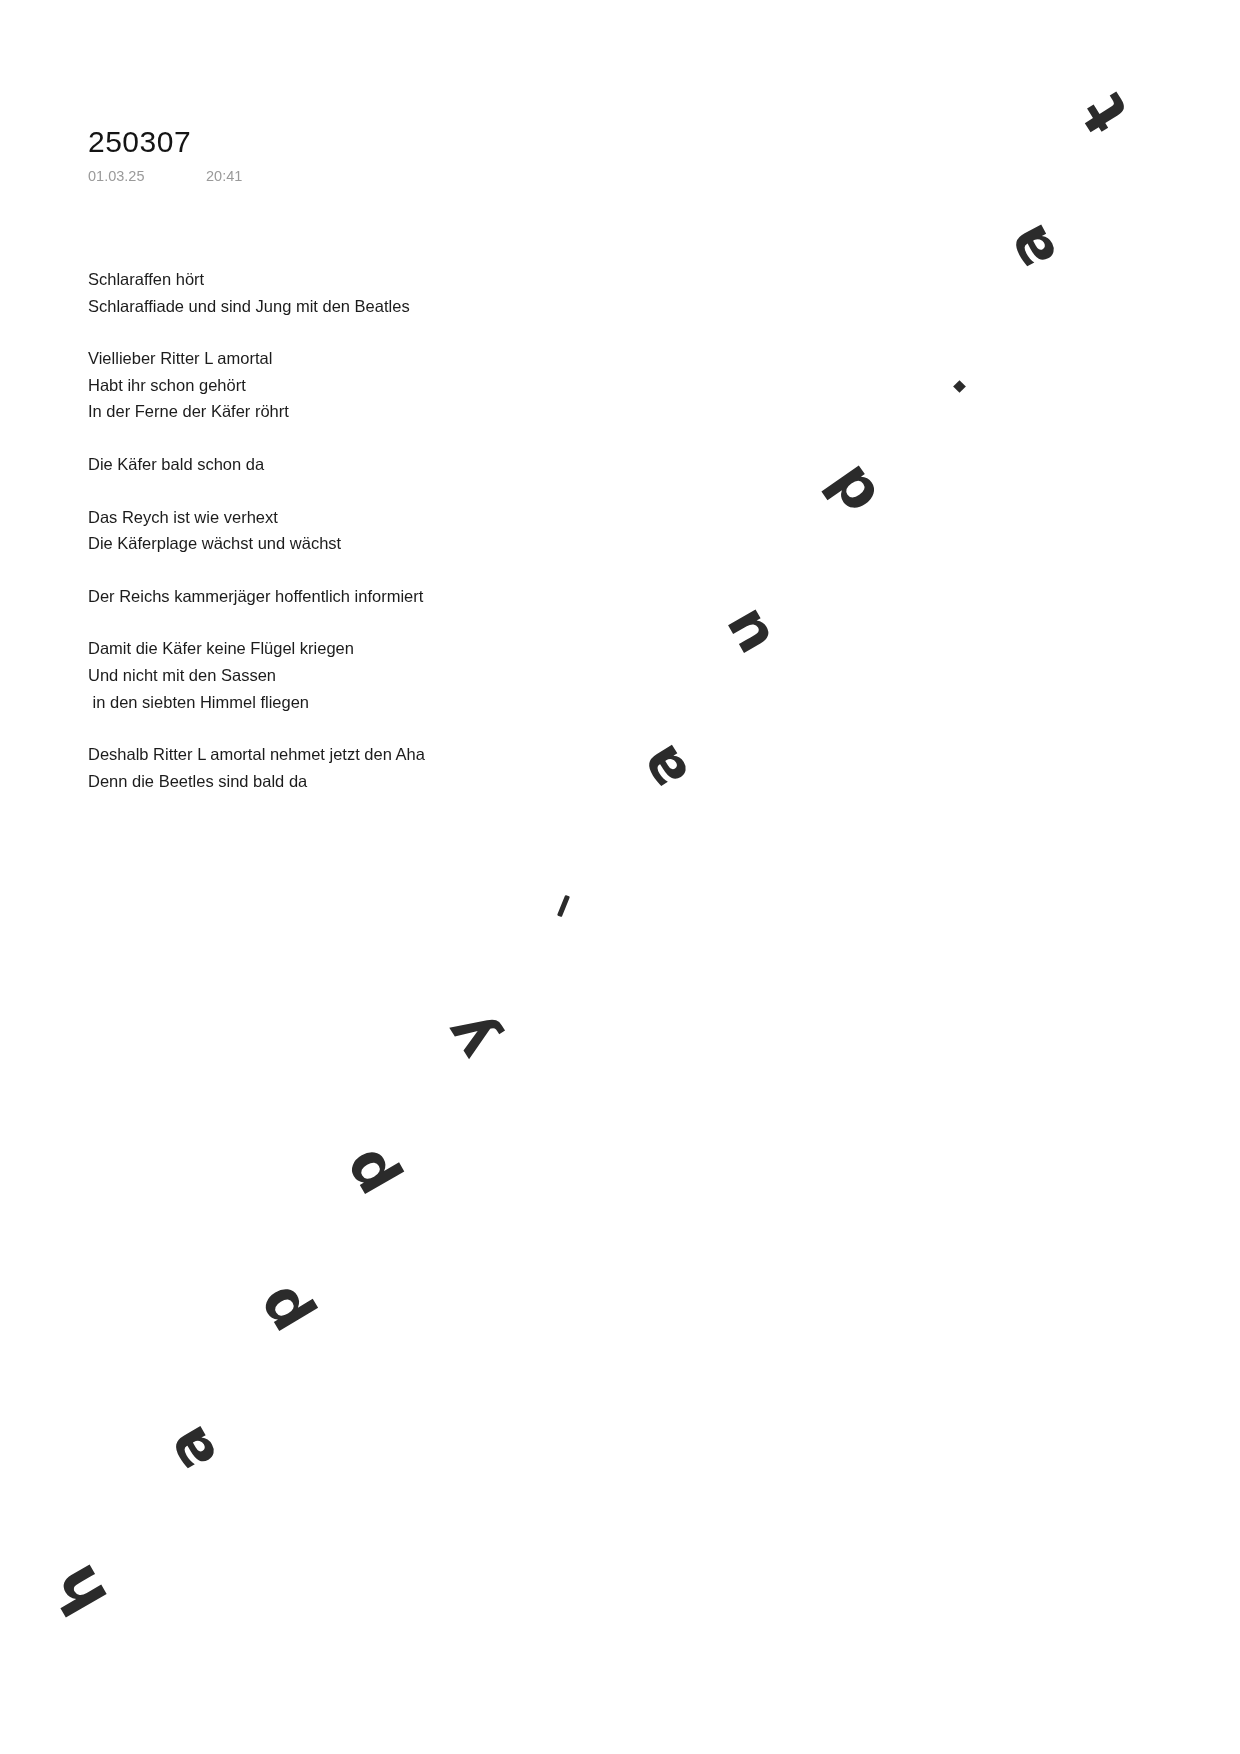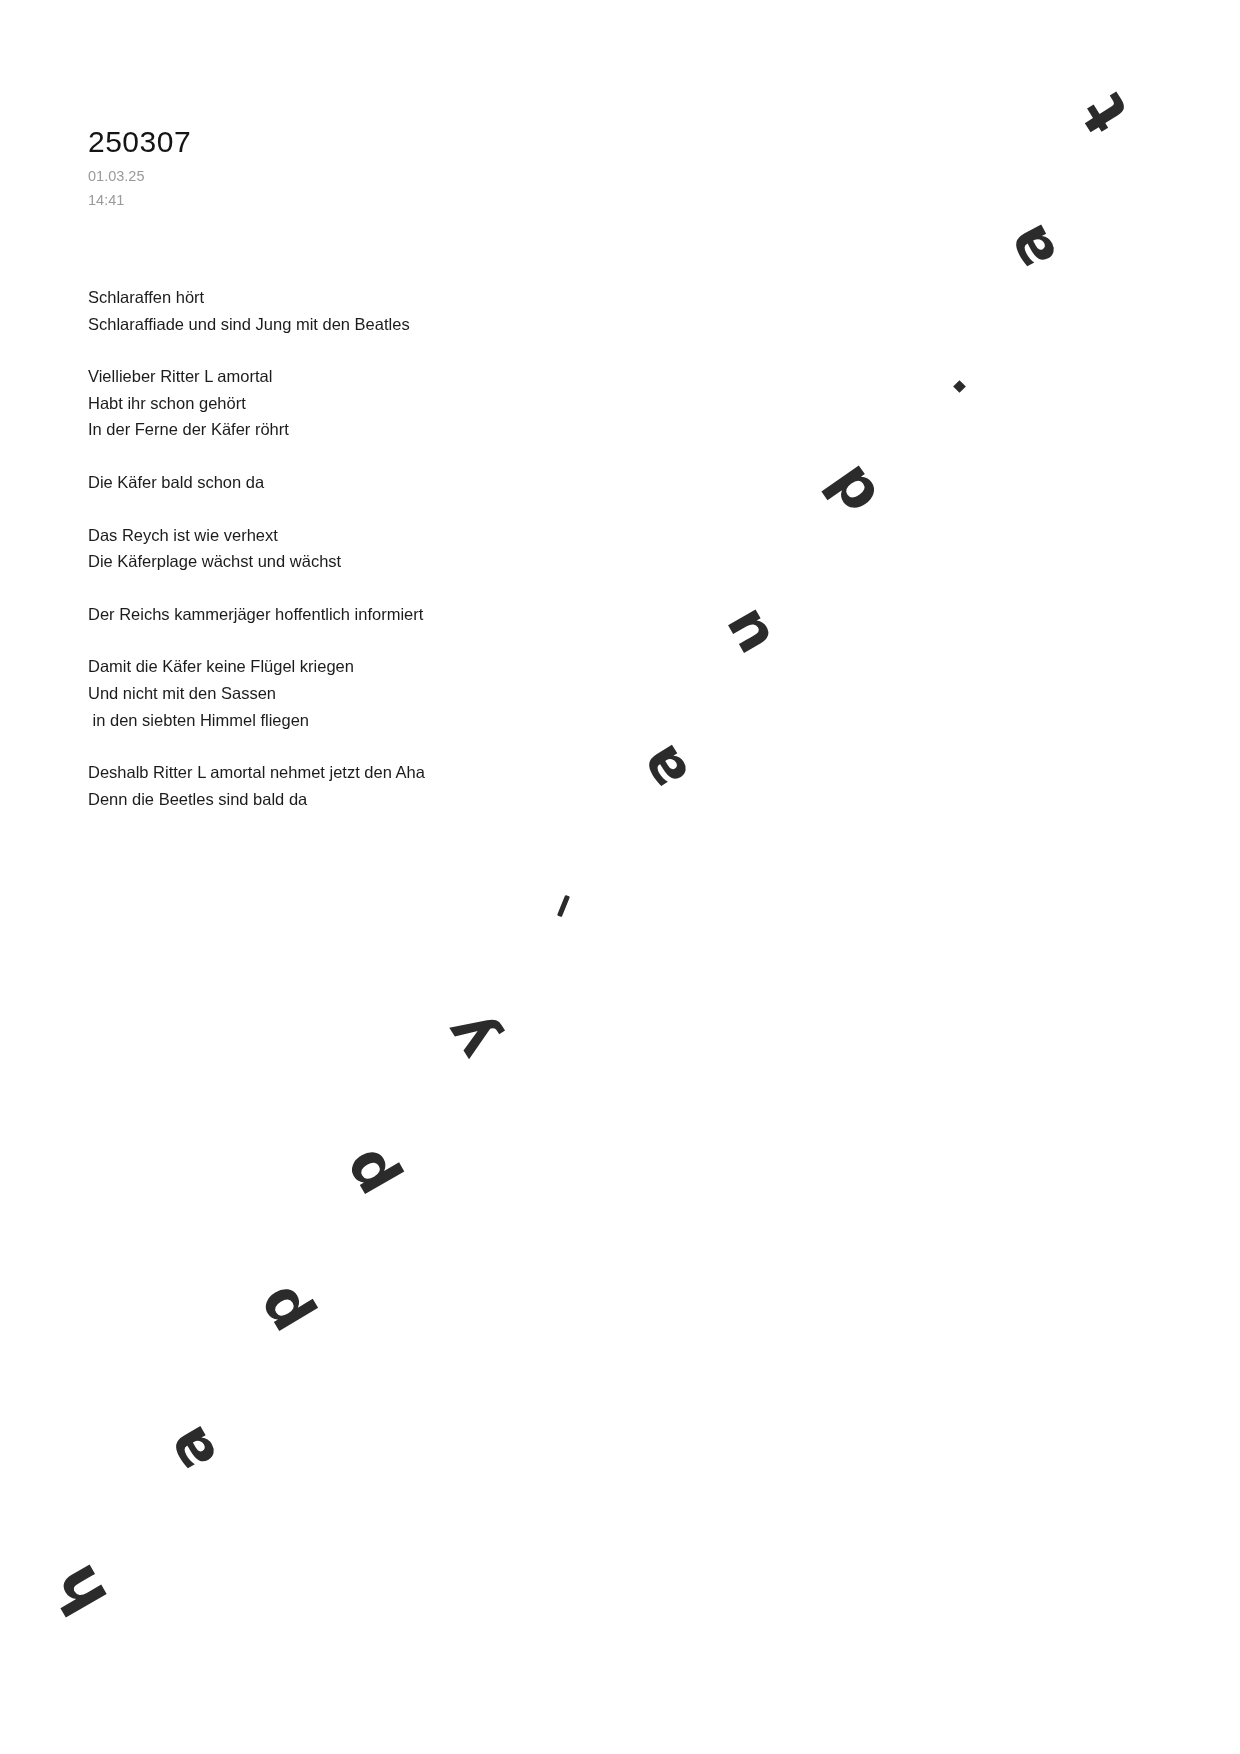--- a/index.html
+++ b/index.html
@@ -28,31 +28,30 @@
     letter-spacing: 0.5px;
     color: #141414;
     line-height: 1.1;
     margin: 0;
   }
   .doc-meta {
     margin-top: 10px;
     font-size: 14.5px;
     color: #9a9a9a;
     display: flex;
-    gap: 8px;
-    flex-direction: column;
+    gap: 16px;
   }
   .doc-meta .date { width: 102px; display: inline-block; }
   .doc-meta .time { display: inline-block; }
 
   
   .poem {
     position: absolute;
     left: 88px;
-    top: 284px;
+    top: 266px;
     width: 640px;
     font-size: 16.5px;
     line-height: 26.6px;
     color: #1c1c1c;
   }
   .stanza {
     margin: 0 0 26px 0;
   }
   .stanza .line {
     white-space: pre;
@@ -89,21 +88,21 @@
     transform: rotate(22deg);
   }
 </style>
 </head>
 <body>
 
 <div class="doc-head">
   <h1 class="doc-title">250307</h1>
   <div class="doc-meta">
     <span class="date">01.03.25</span>
-    <span class="time">14:41</span>
+    <span class="time">20:41</span>
   </div>
 </div>
 
 <div class="poem" id="poem-body">
     <div class="stanza">
       <div class="line">Schlaraffen hört</div>
       <div class="line">Schlaraffiade und sind Jung mit den Beatles</div>
     </div>
     <div class="stanza">
       <div class="line">Viellieber Ritter L amortal</div>

